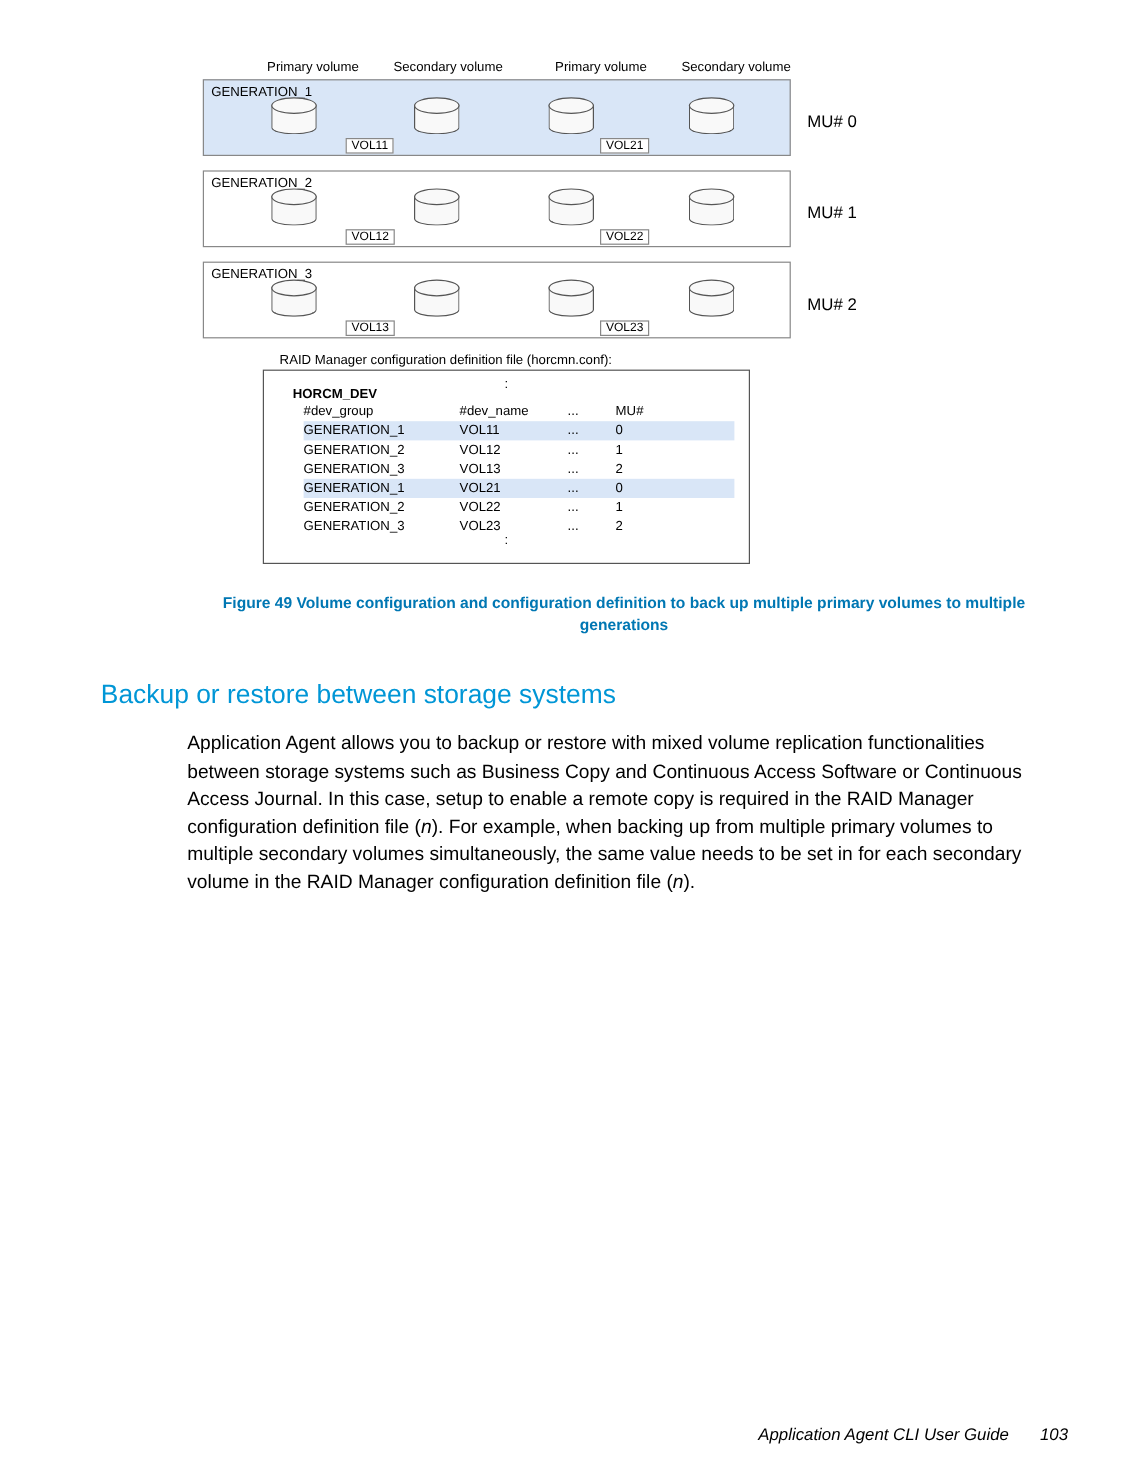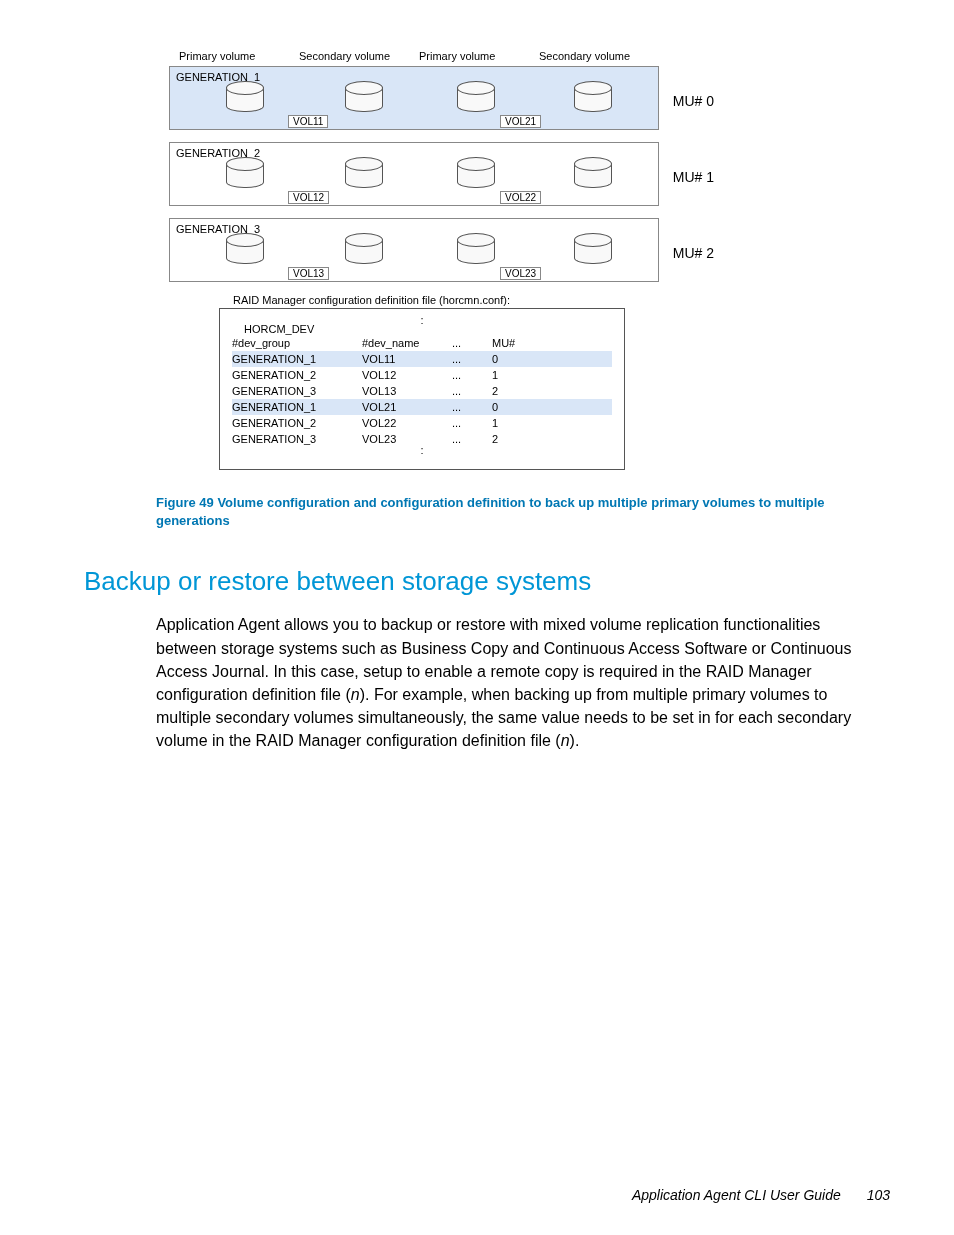--- a/index.html
+++ b/index.html
@@ -21,21 +21,21 @@
   .diagram {
     margin-left: 85px;
     width: 490px;
   }
   .col-headers {
     display: flex;
     font-size: 11px;
     margin-bottom: 4px;
     padding-left: 10px;
   }
-  .col-headers span { flex: 1; text-align: left; }
+  .col-headers span { flex: 1; text-align: right; }
   .gen-row {
     border: 1px solid #888;
     height: 62px;
     position: relative;
     margin-bottom: 12px;
   }
   .gen-row.highlight {
     background: #d9e6f7;
   }
   .gen-label {
@@ -92,32 +92,34 @@
     padding: 8px 12px 16px 12px;
     font-size: 11px;
     font-family: Arial, sans-serif;
     margin-top: 2px;
   }
   .config-box .dots { text-align: center; line-height: 6px; }
   .config-row {
     display: grid;
     grid-template-columns: 130px 90px 40px 40px;
     line-height: 16px;
+    margin-left: 21px;
   }
   .config-row.hl { background: #d9e6f7; }
   .fig-caption {
     color: #0077b3;
     font-size: 13px;
     font-weight: bold;
     margin: 24px 0 0 72px;
     line-height: 1.4;
+    text-align: center;
   }
   .section-heading {
     color: #0096d6;
-    font-size: 26px;
+    font-size: 22px;
     font-weight: normal;
     margin: 36px 0 16px 0;
   }
   .body-text {
     font-size: 16px;
     line-height: 1.45;
     margin: 12px 0 14px 72px;
   }
   .body-text .n { font-style: italic; }
   .footer {
@@ -208,21 +210,21 @@
           <div class="vlabel" style="left: 118px;">VOL13</div>
           <div class="vlabel" style="left: 330px;">VOL23</div>
           <div class="mu-label">MU# 2</div>
         </div>
       </div>
 
     <div class="config-caption">RAID Manager configuration definition file (horcmn.conf):</div>
 
     <div class="config-box">
       <div class="dots">:</div>
-      <div style="font-weight:normal;padding-left:12px;">HORCM_DEV</div>
+      <div style="font-weight:bold;padding-left:12px;">HORCM_DEV</div>
       <div class="config-row">
         <span>#dev_group</span>
         <span>#dev_name</span>
         <span>...</span>
         <span>MU#</span>
       </div>
       <div id="config-rows">
           <div class="config-row hl">
             <span>GENERATION_1</span>
             <span>VOL11</span>

